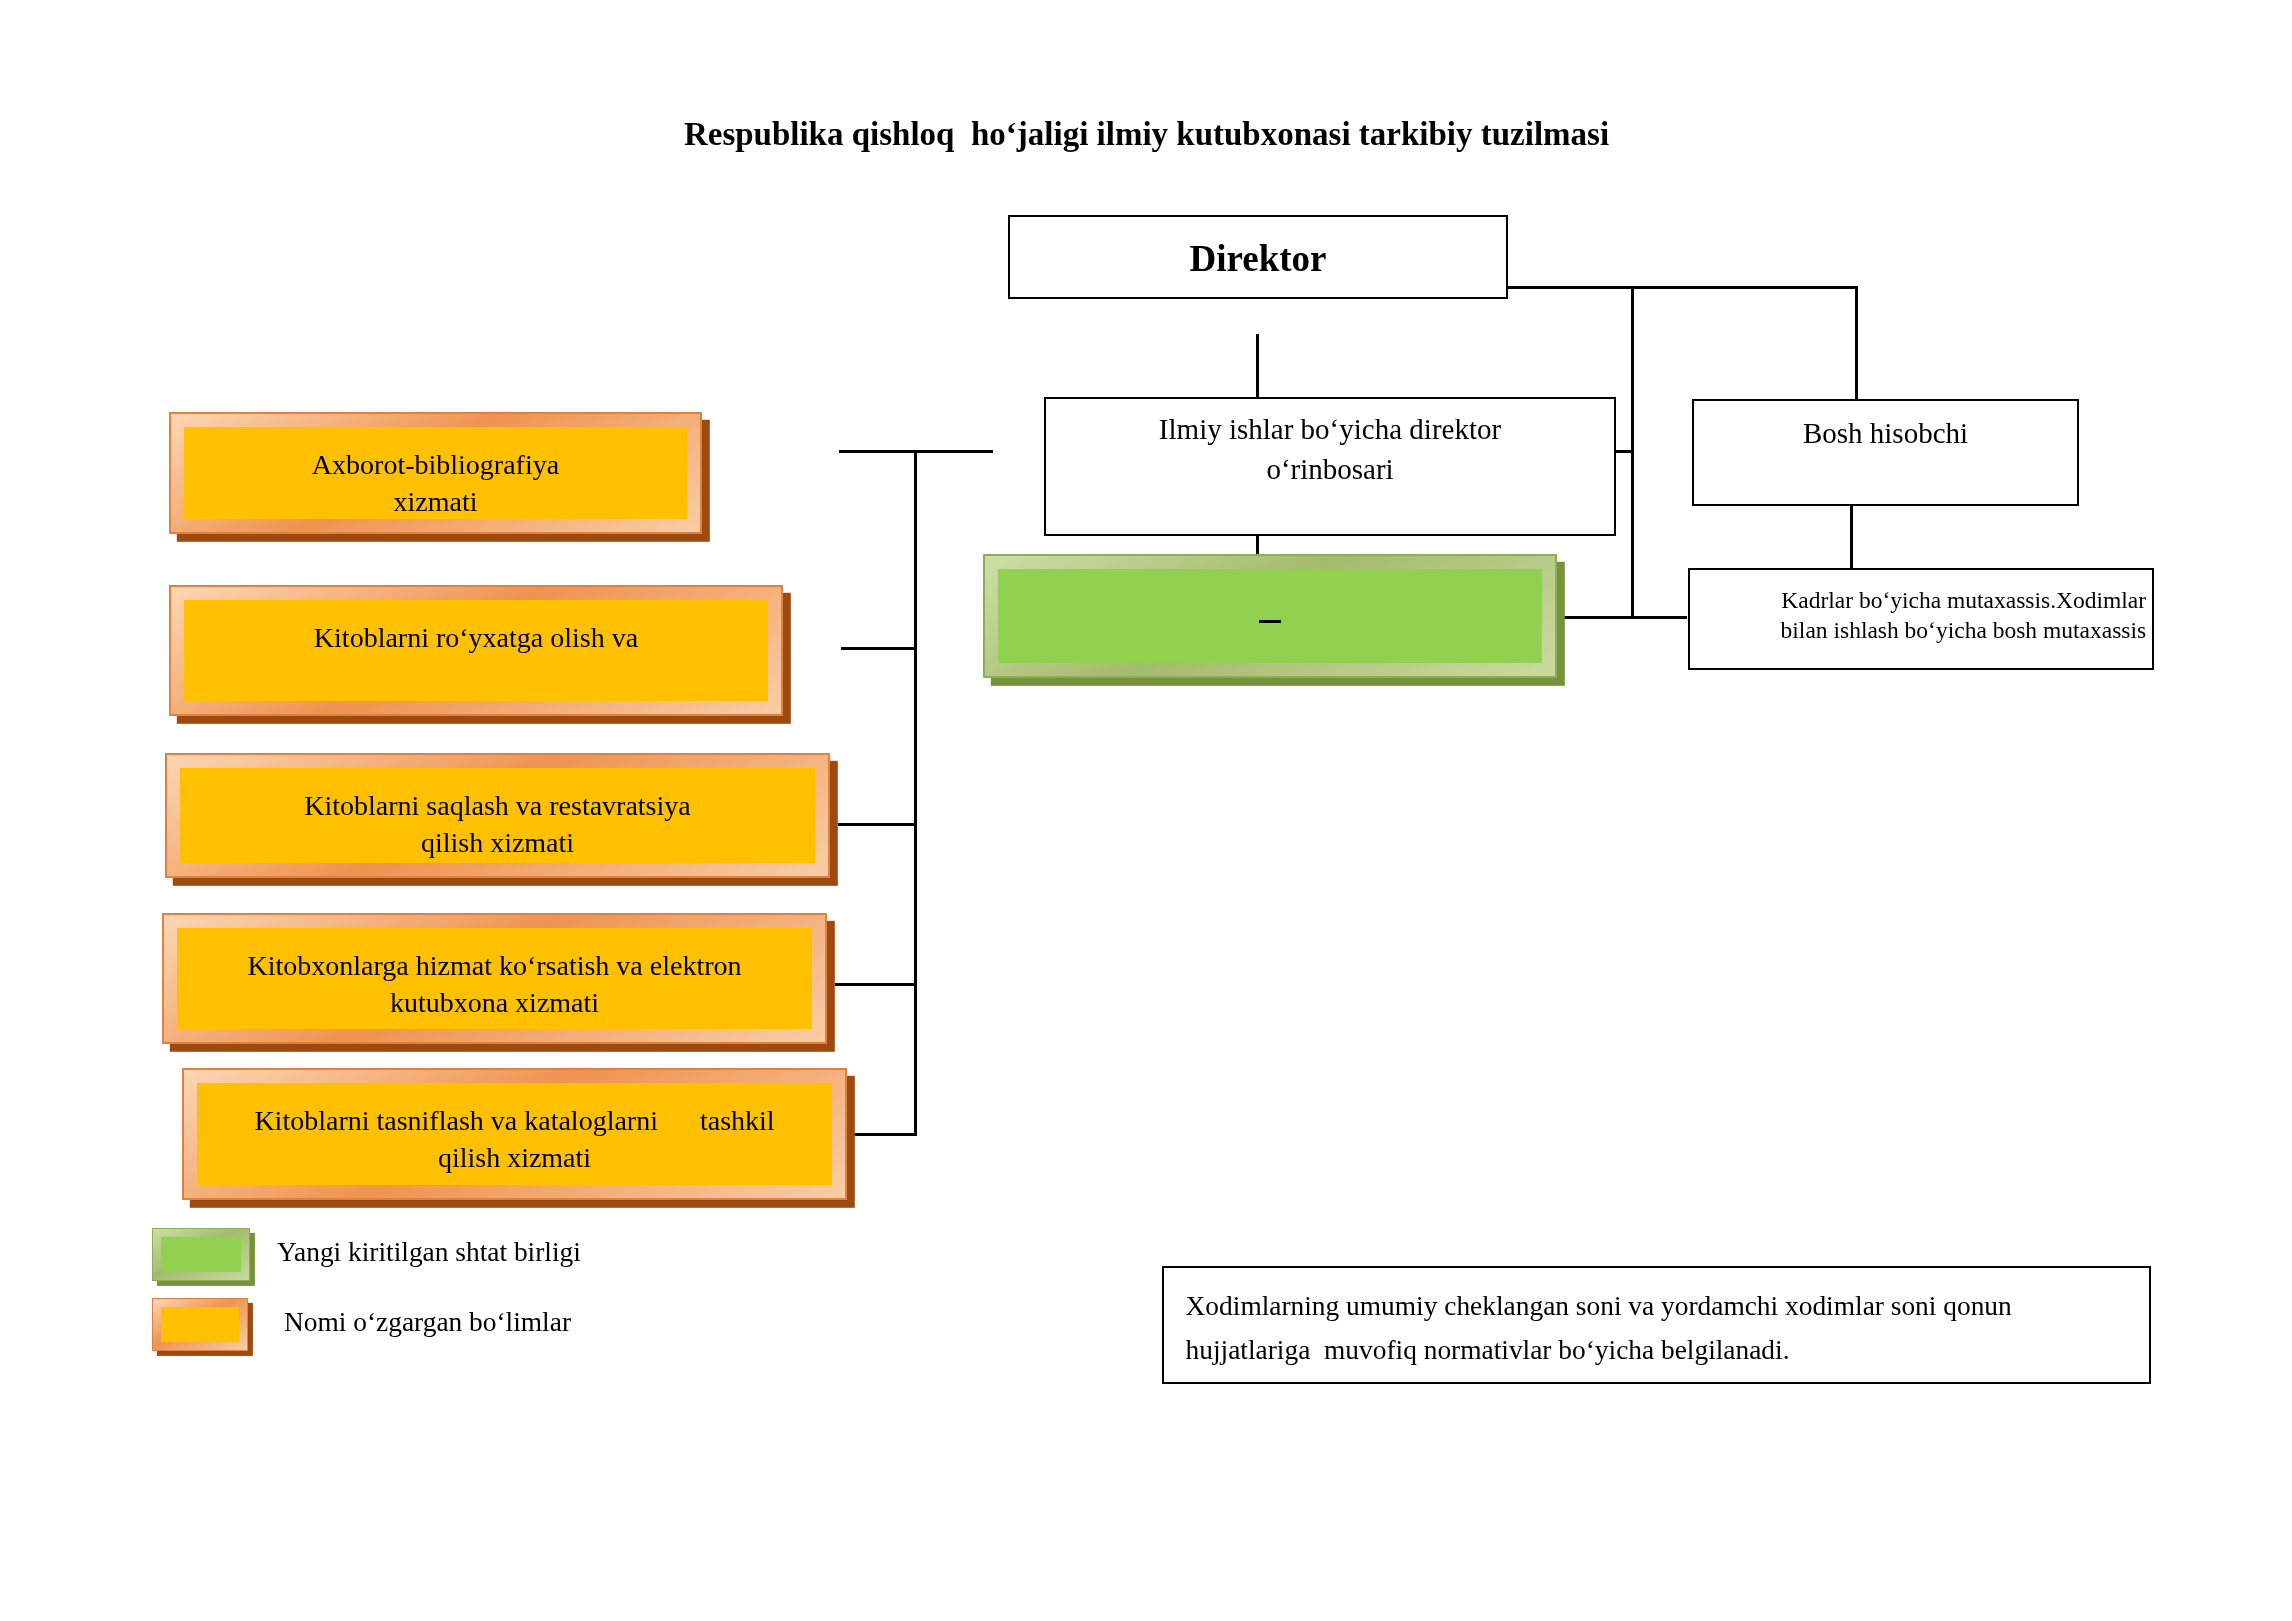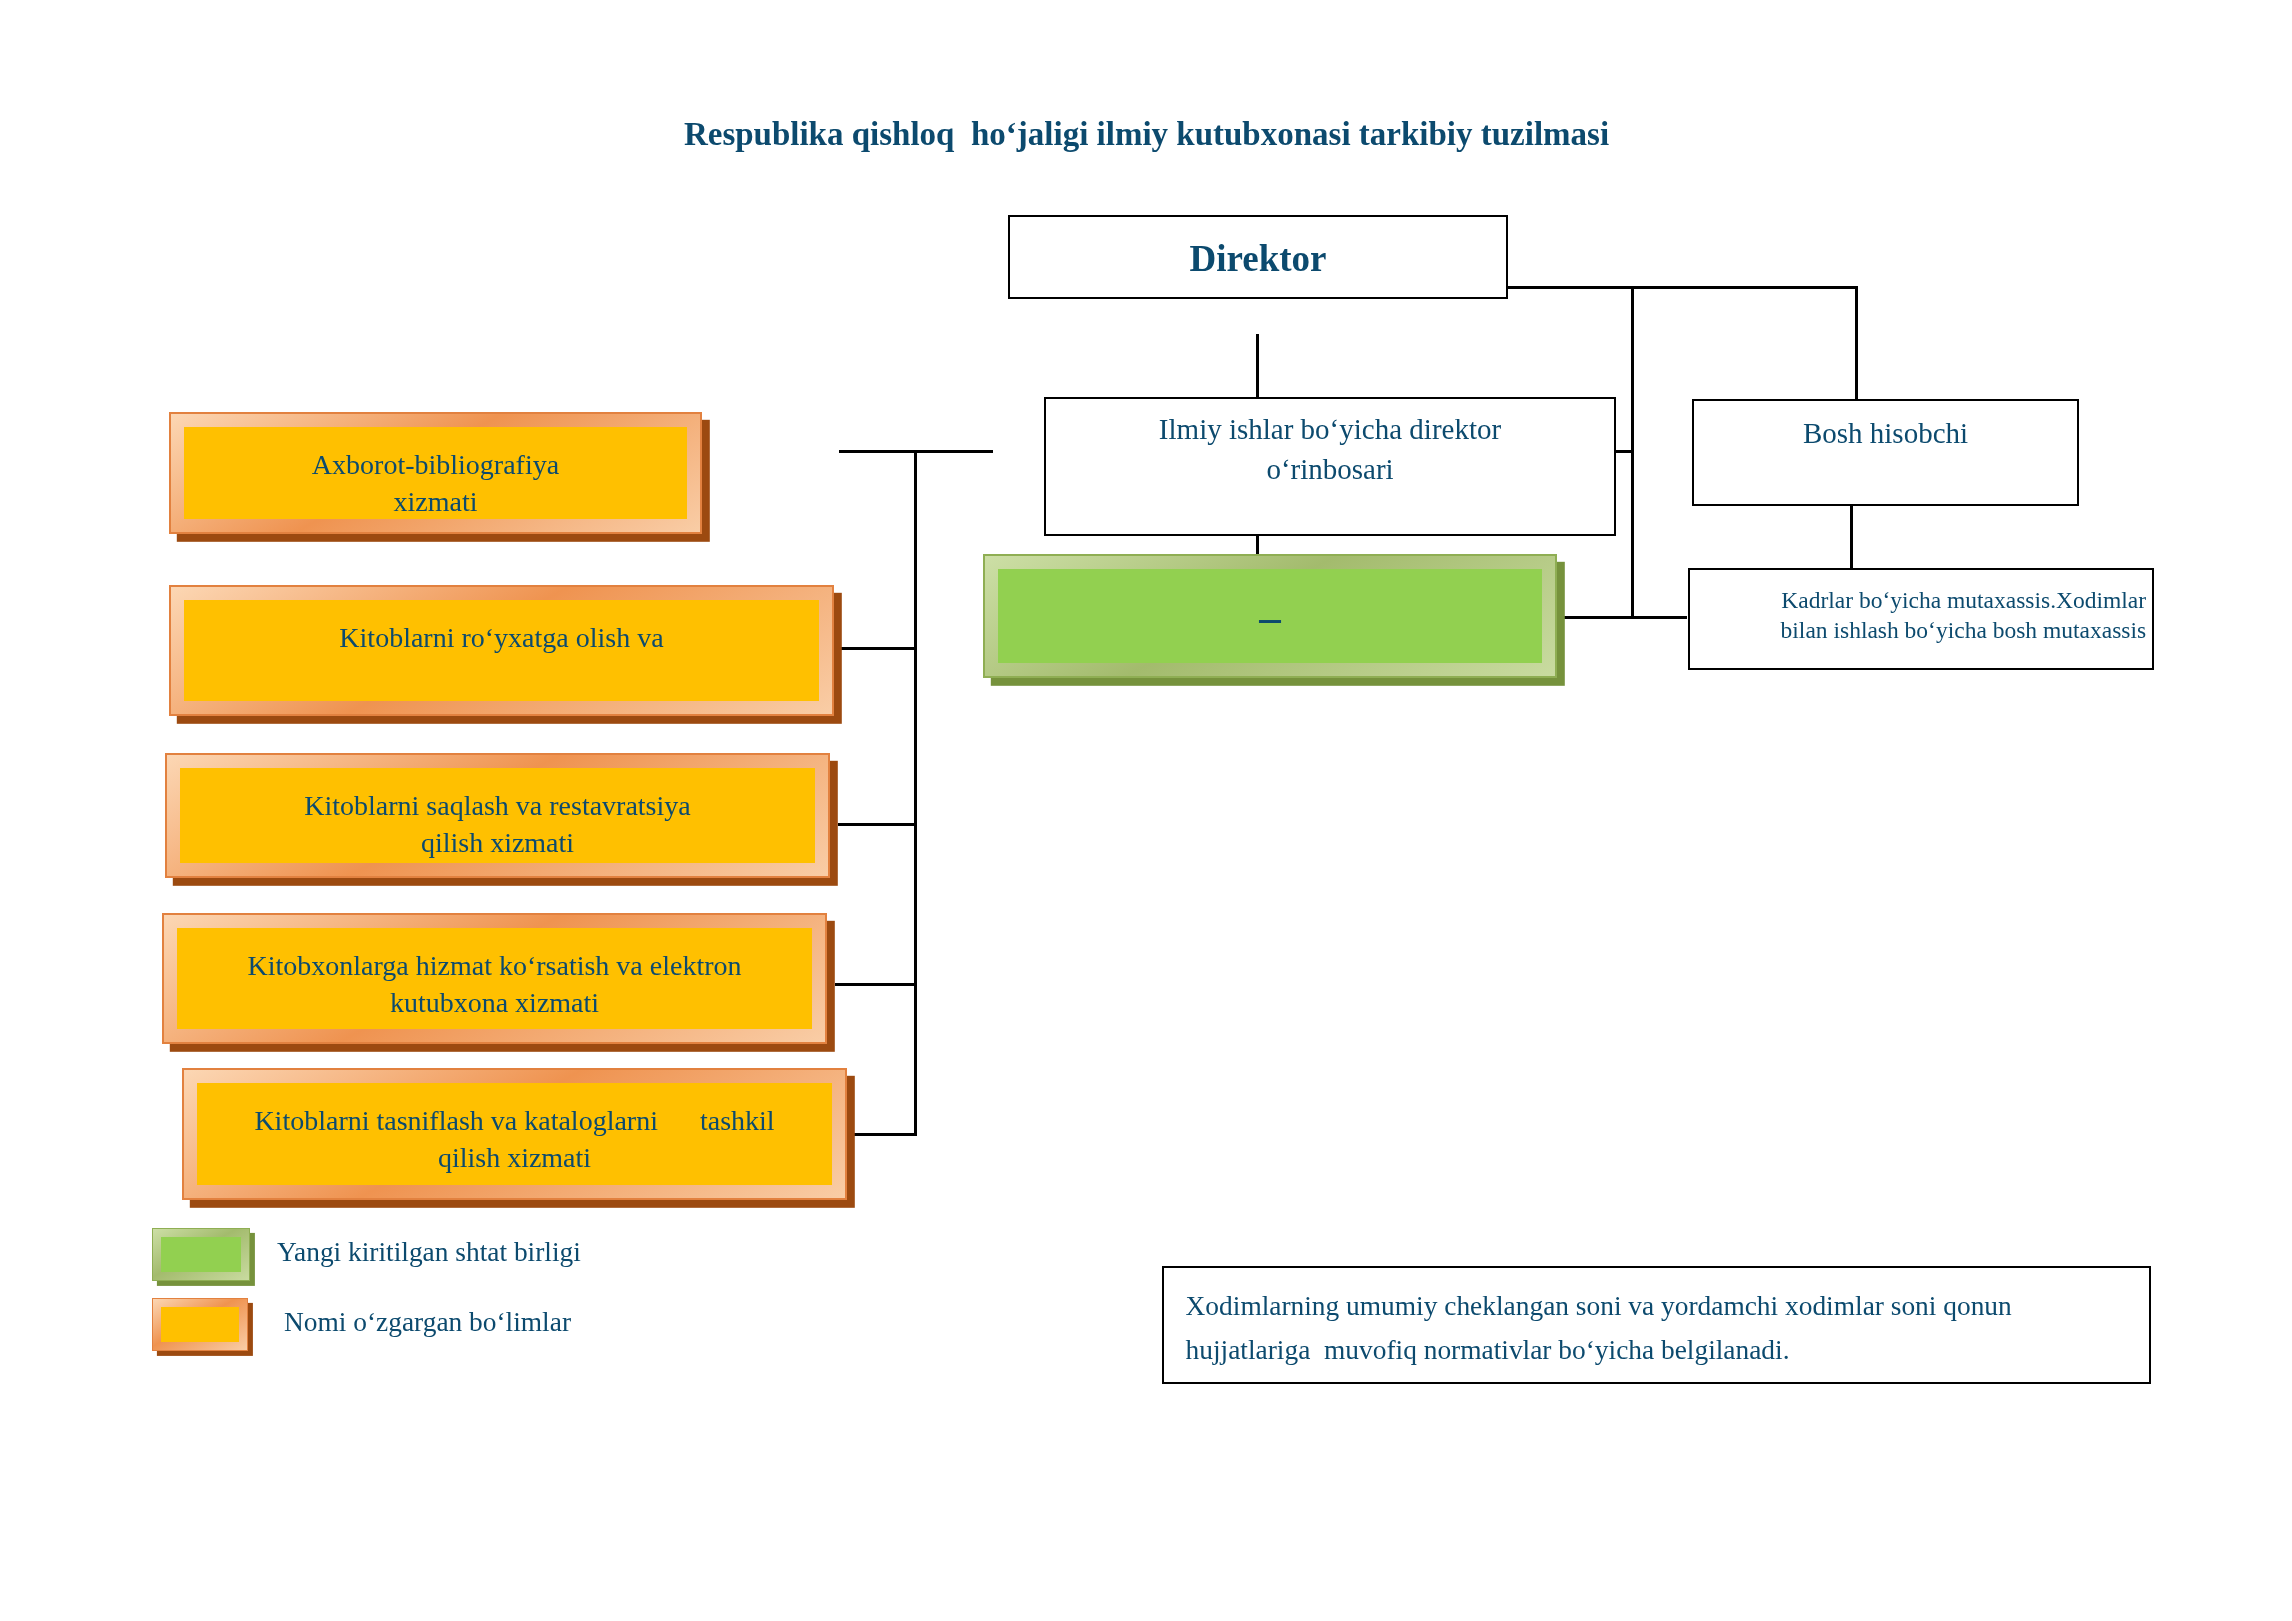--- a/index.html
+++ b/index.html
@@ -1,17 +1,17 @@
 <!DOCTYPE html>
 <html><head>
 <meta charset="utf-8">
 <style>
   html,body{margin:0;padding:0;background:#ffffff;}
   #canvas{position:relative;width:2293px;height:1621px;background:#ffffff;
-          font-family:"Liberation Serif", serif;color:#0c4a6e;overflow:hidden;}
+          font-family:"Liberation Serif", serif;color:#000000;overflow:hidden;}
   .t{white-space:pre-wrap;}
   
   .node{position:absolute;box-sizing:border-box;border:2.9px solid #000;background:#fff;text-align:center;}
   
   .ln{position:absolute;background:#000;}
   .h{height:2.9px;} .v{width:2.9px;}
   
   .obox{position:absolute;box-sizing:border-box;padding:12.7px;
         border:2px solid #e2813f;
         background:linear-gradient(150deg,#fcd7b4 0%,#ef9350 45%,#f9cda6 100%);
@@ -87,21 +87,21 @@
     </div>
   </div>
 
   <div class="obox" style="left:169px;top:412px;width:533px;height:122px;">
     <div class="fill">
       <div class="t">Axborot-bibliografiya</div>
       <div class="t">xizmati</div>
     </div>
   </div>
 
-  <div class="obox" style="left:169px;top:585px;width:665px;height:131px;">
+  <div class="obox" style="left:169px;top:585px;width:614px;height:131px;">
     <div class="fill">
       <div class="t">Kitoblarni roʻyxatga olish va</div>
     </div>
   </div>
 
   <div class="obox" style="left:165px;top:753px;width:665px;height:125px;">
     <div class="fill">
       <div class="t">Kitoblarni saqlash va restavratsiya</div>
       <div class="t">qilish xizmati</div>
     </div>

